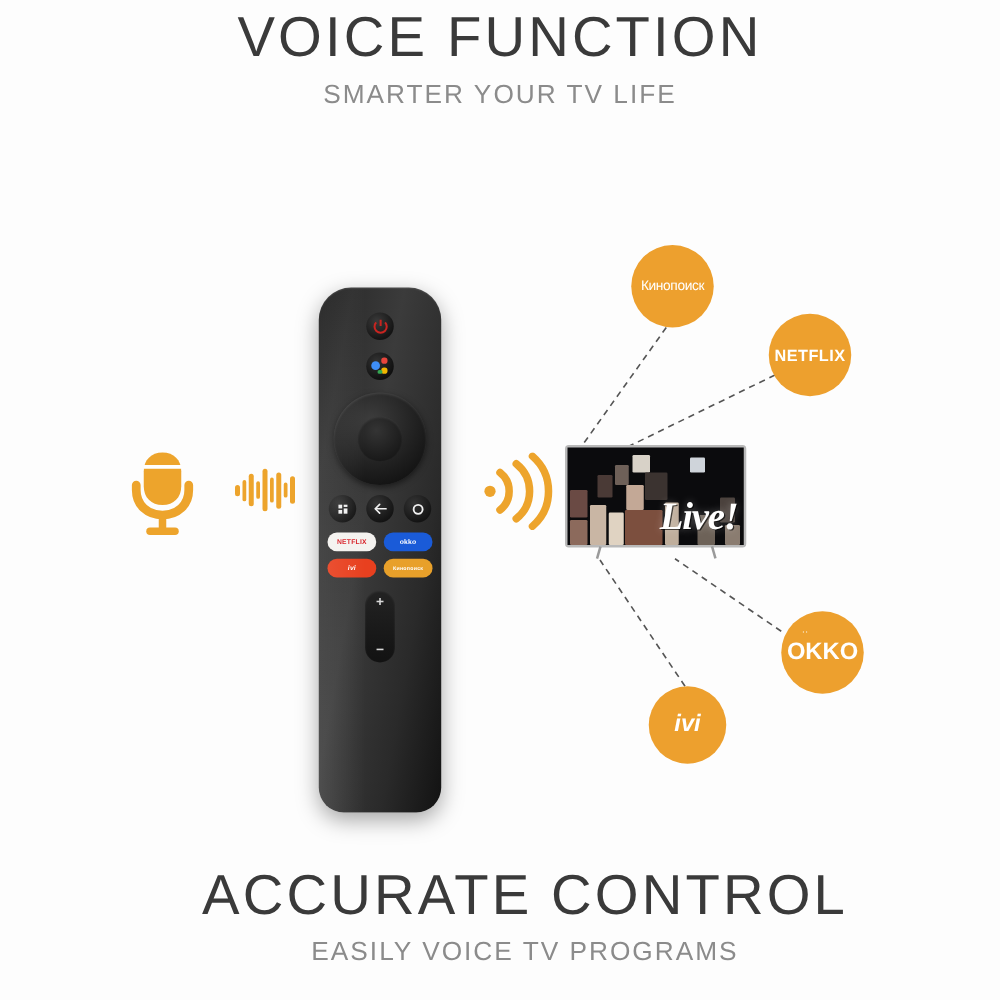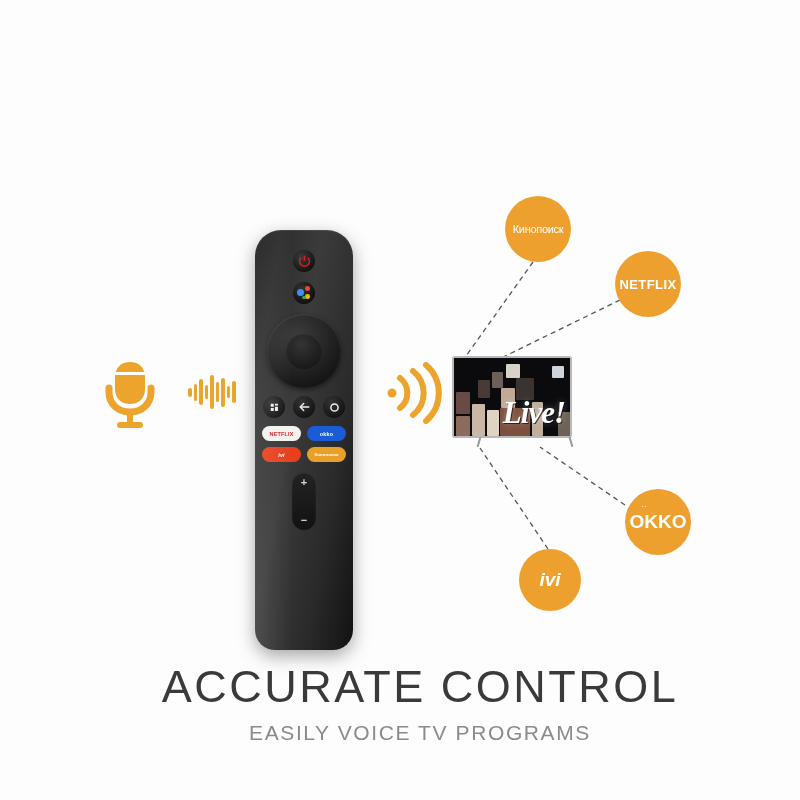--- a/index.html
+++ b/index.html
@@ -11,21 +11,21 @@
   }
   #page {
     position:relative;
     width:800px; height:800px;
     background:#fdfdfd;
   }
 
   
   .head-block { position:absolute; left:0; width:800px; text-align:center; }
   .head-top { top:4px; }
-  .head-bottom { top:661px;padding-left:40px; }
+  .head-bottom { top:690px;padding-left:40px; }
   .title {
     font-size:45px;
     font-weight:400;
     letter-spacing:2.5px;
     color:#3a3a3a;
     line-height:52px;
     white-space:nowrap;
   }
   .subtitle {
     font-size:21px;
@@ -123,21 +123,21 @@
     background:linear-gradient(180deg,#232323,#121212);
     box-shadow:inset 0 1px 2px rgba(255,255,255,.10);
     display:flex; flex-direction:column; align-items:center; justify-content:space-between;
     padding:5px 0;
   }
   .vol-label { color:#d8d8d8; font-size:11px; line-height:10px; font-weight:700; }
 
   
   #tv { position:absolute; left:452px; top:356px; width:144px; height:92px; }
   .tv-frame {
-    position:absolute; left:0; top:0; width:120px; height:82px;
+    position:absolute; left:0; top:0; width:145px; height:82px;
     background:#b9b9b9; border-radius:3px; padding:2px;
   }
   .tv-screen {
     position:relative; width:100%; height:100%;
     background:#0b0b0d; overflow:hidden;
   }
   .tile { position:absolute; border-radius:1px; }
   .tv-live {
     position:absolute; right:5px; bottom:8px;
     font-family:"Liberation Serif", serif;
@@ -165,20 +165,24 @@
     font-size:5px; letter-spacing:1px; line-height:5px; color:#fff;
   }
 
   #links { position:absolute; left:0; top:0; width:800px; height:800px; pointer-events:none; }
 </style>
 </head>
 <body>
 
 <div id="page">
 
+  <div class="head-block head-top">
+    <div class="title">VOICE FUNCTION</div>
+    <div class="subtitle">SMARTER YOUR TV LIFE</div>
+  </div>
 
   <svg id="links">
     <g stroke="#555555" stroke-width="1.3" stroke-dasharray="5,4" fill="none">
       <line x1="533" y1="262" x2="466" y2="356"></line>
       <line x1="620" y1="300" x2="497" y2="360"></line>
       <line x1="625" y1="505" x2="540" y2="447"></line>
       <line x1="548" y1="549" x2="480" y2="448"></line>
     </g>
   </svg>
 

